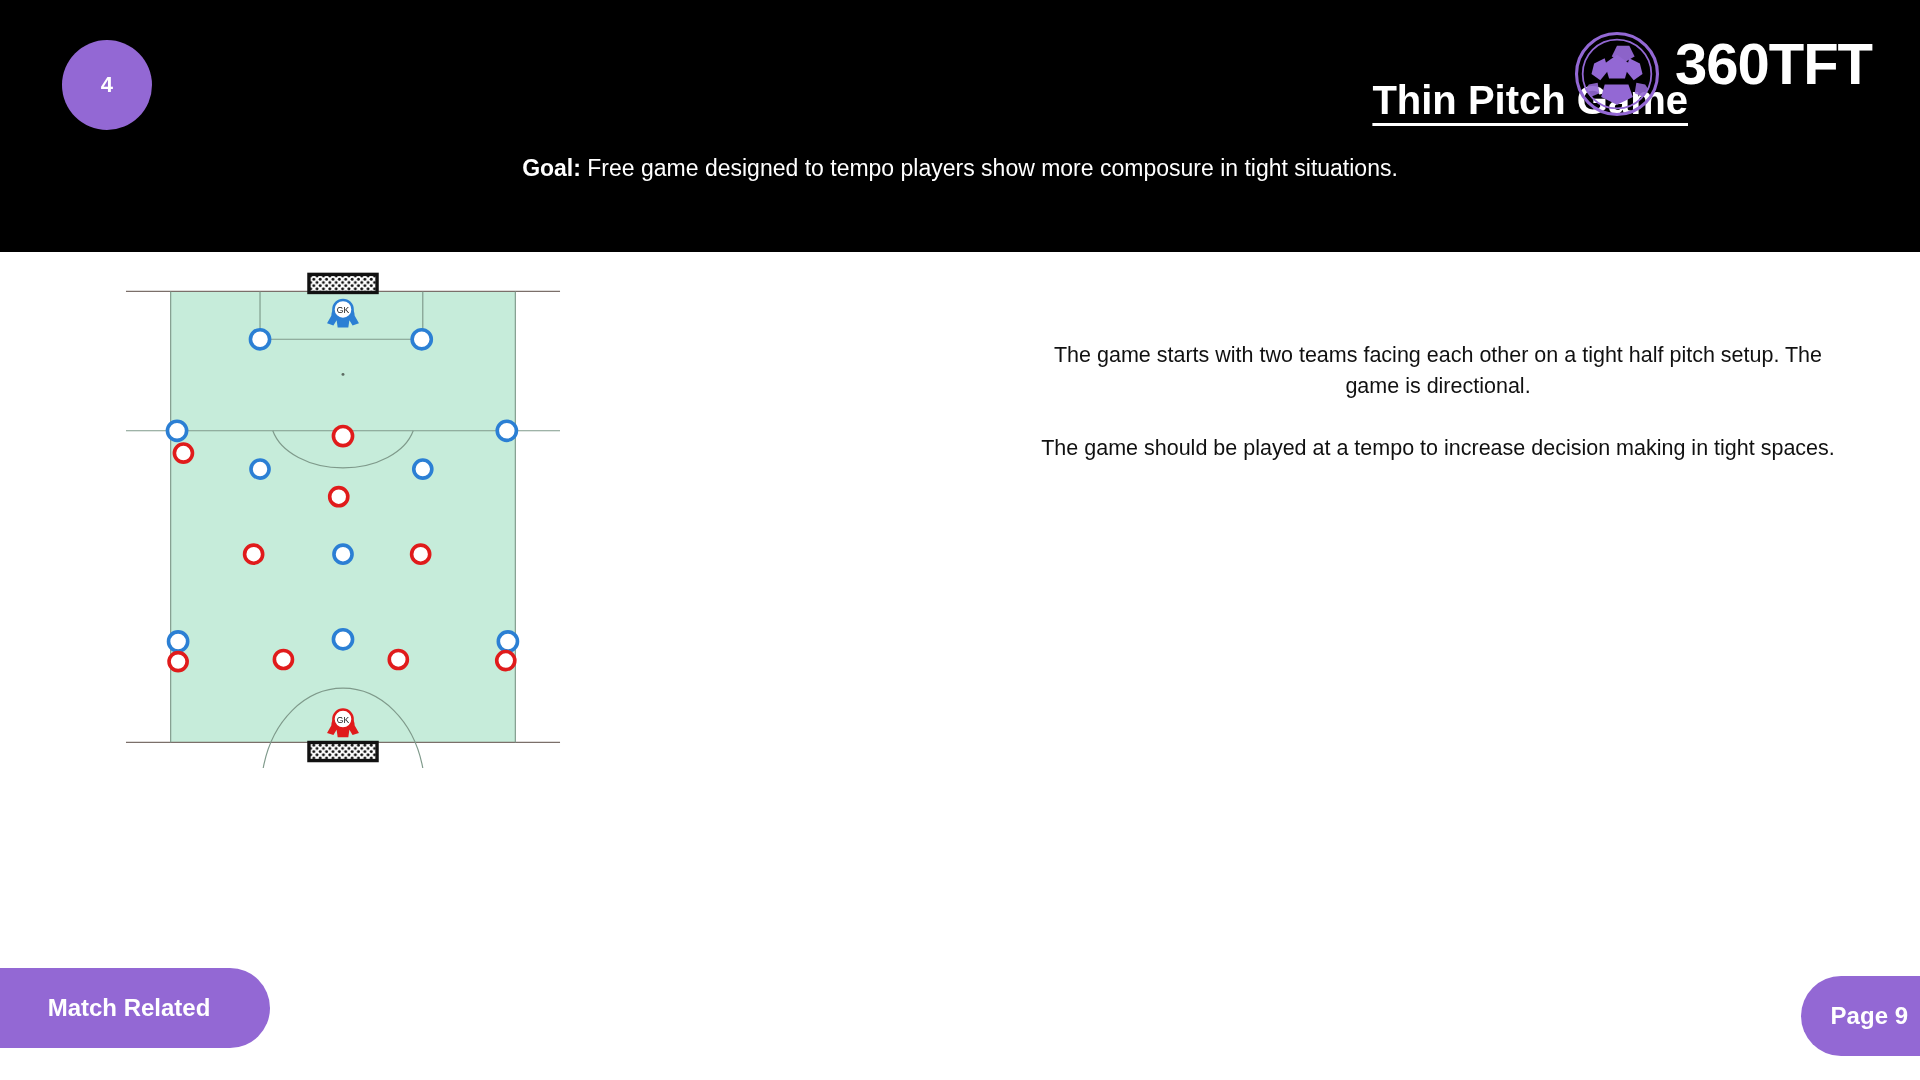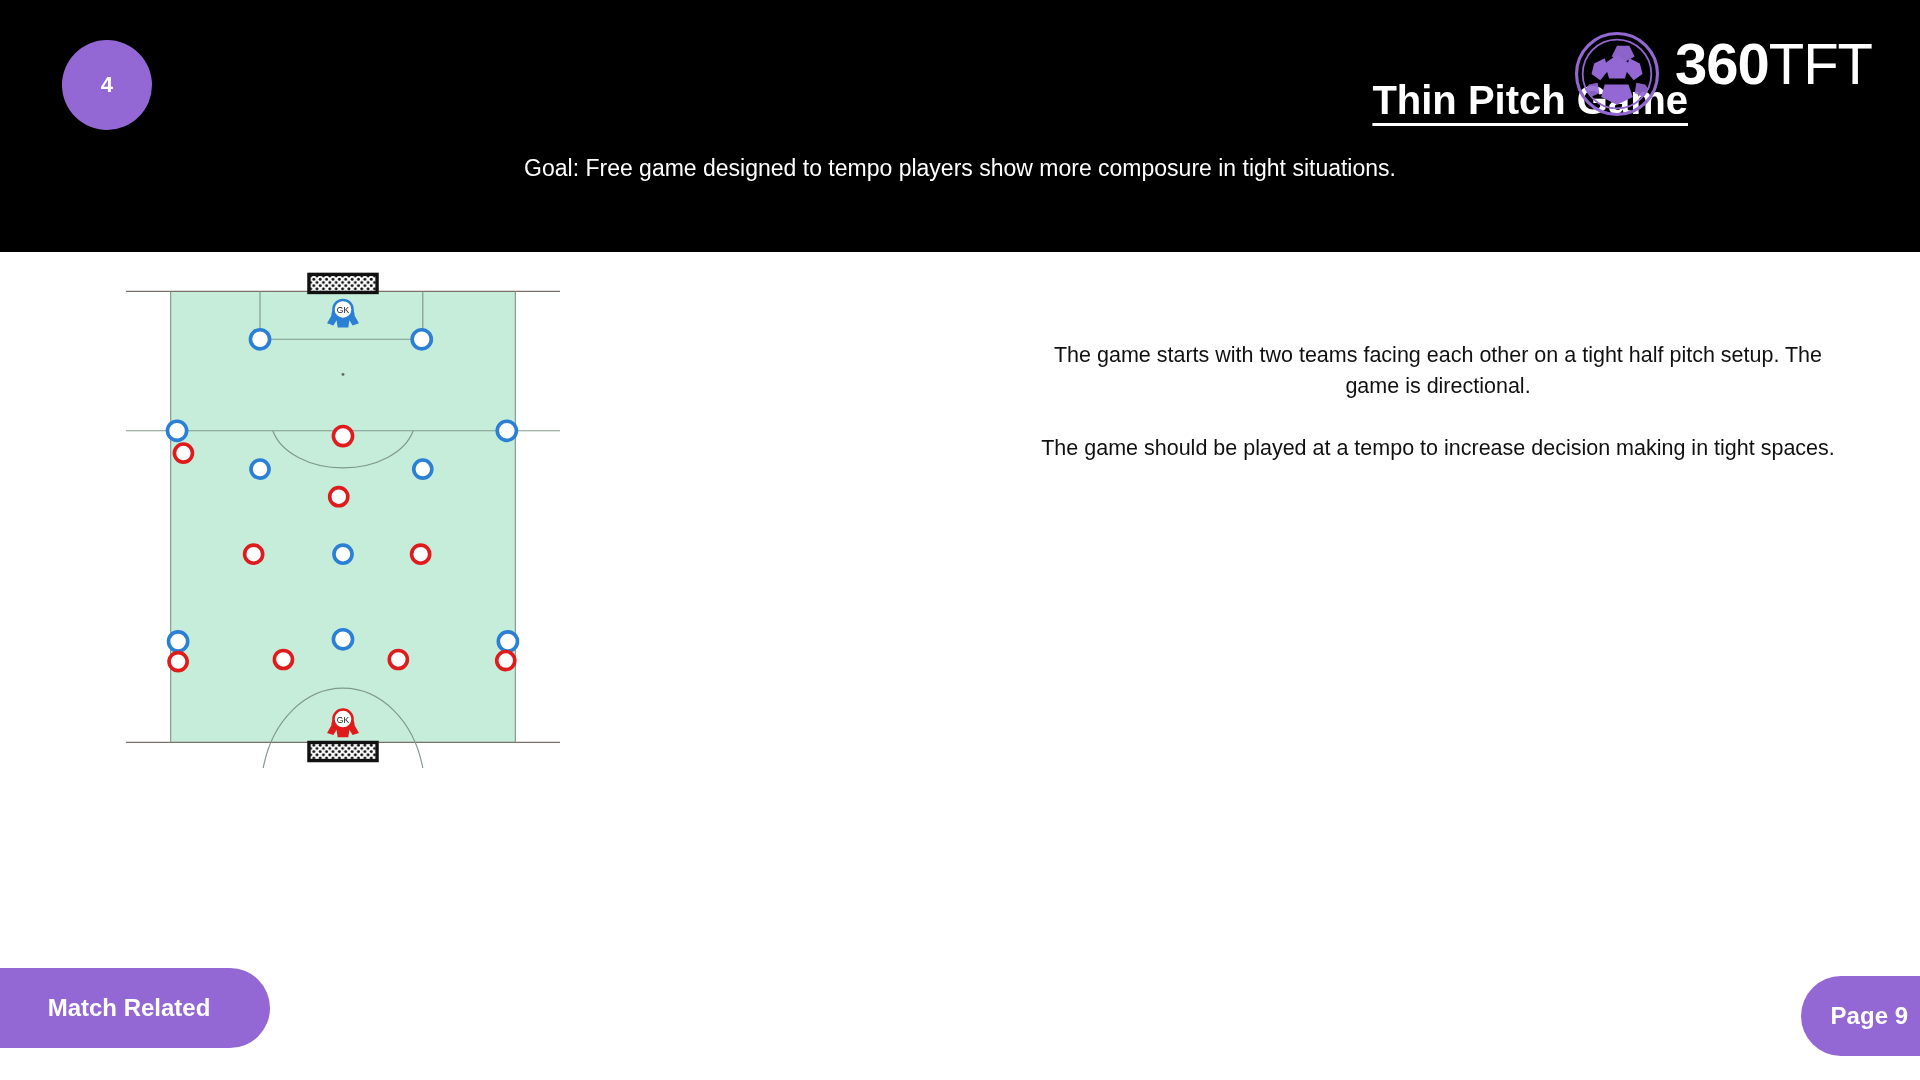--- a/index.html
+++ b/index.html
@@ -32,33 +32,33 @@
     text-decoration: underline;
     text-underline-offset: 9px;
     text-decoration-thickness: 3px;
     padding-left: 42px;
   }
   .goal-line {
     position: absolute; left: 0; top: 155px; width: 1920px;
     text-align: center;
     color: #ffffff; font-size: 23px;
   }
-  .goal-line .goal-label { font-weight: normal; }
+  .goal-line .goal-label { font-weight: bold; }
 
   .brand {
     position: absolute; right: 48px; top: 30px;
     display: flex; align-items: flex-start; gap: 14px;
   }
   .brand-ball { width: 88px; height: 88px; display: block; }
   .brand-text {
     color: #ffffff; font-size: 58px; letter-spacing: -1px;
     display: flex; align-items: baseline;
   }
   .brand-360 { font-weight: bold; }
-  .brand-tft { font-weight: 400; }
+  .brand-tft { font-weight: 700; }
 
   
   .pitch-wrap {
     position: absolute; left: 108px; top: 268px;
     width: 470px; height: 500px;
   }
   .pitch-svg { display: block; }
 
   
   .notes {

